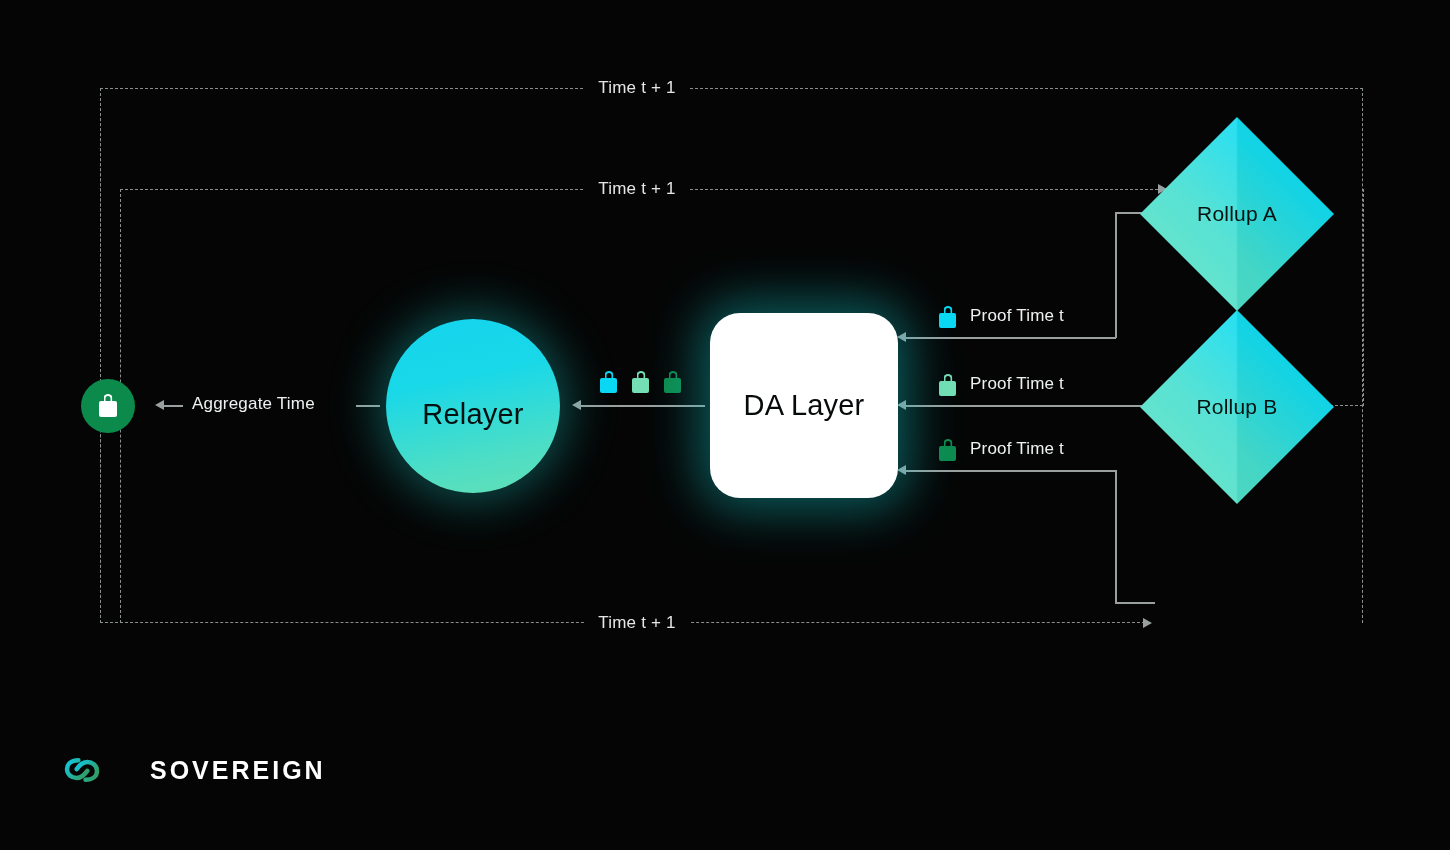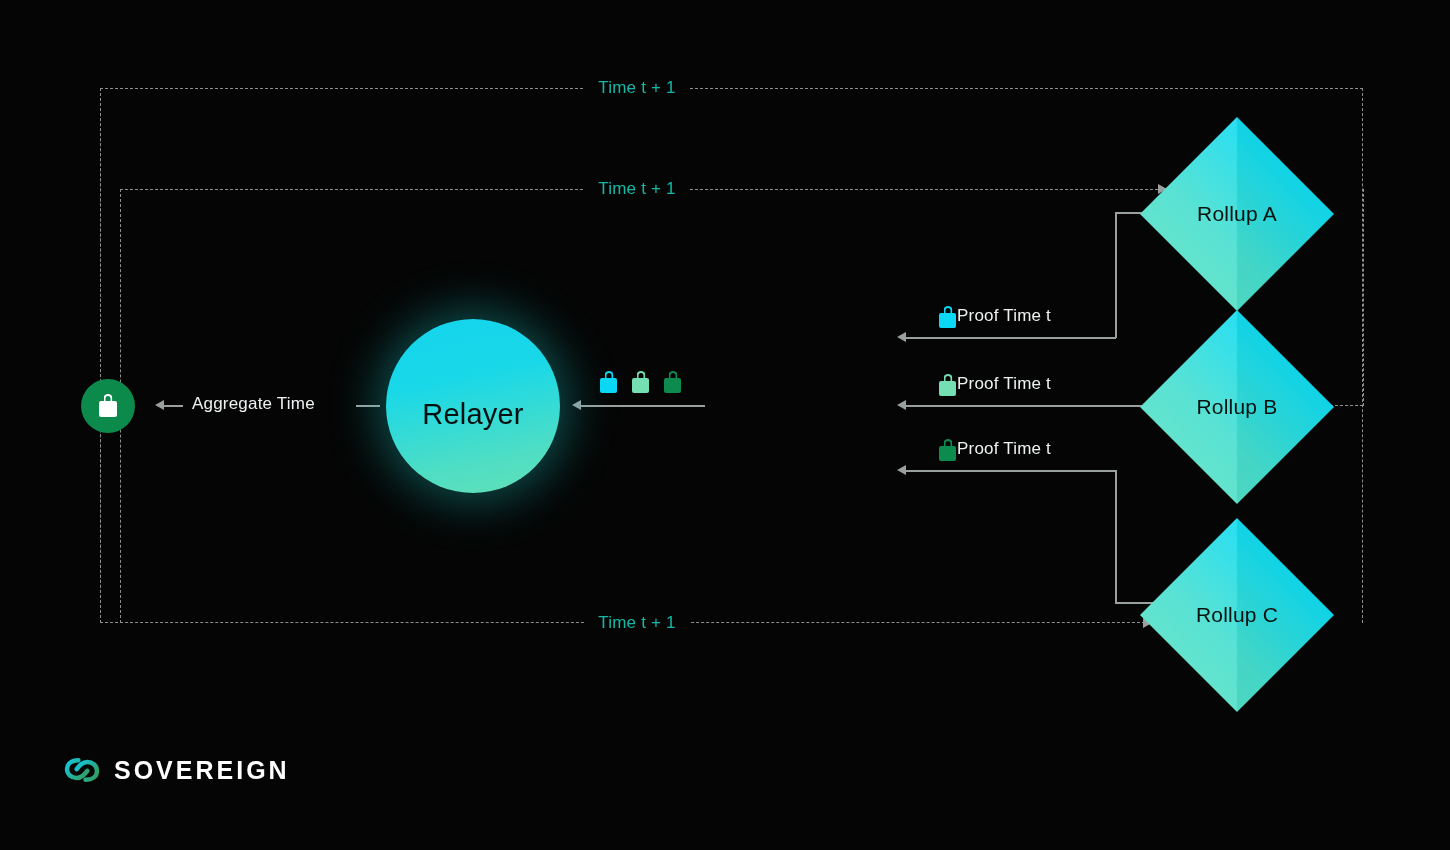--- a/index.html
+++ b/index.html
@@ -68,21 +68,21 @@
     position: absolute;
     left: 1310px; top: 405px;
     width: 53px; height: 0;
     border-top: 1.5px dashed #8a8f8f;
   }
 
   
   .frame-label {
     position: absolute;
     background: #050505;
-    color: #14b8a6;
+    color: #e5e5e5;
     font-size: 17px;
     letter-spacing: 0.2px;
     padding: 0 14px;
     transform: translate(-50%, -50%);
     white-space: nowrap;
   }
 
   
   .arrow-head {
     position: absolute;
@@ -189,21 +189,21 @@
     border-radius: 5px 5px 0 0;
     border: 2.2px solid currentColor;
     border-bottom: none;
     box-sizing: border-box;
   }
 
   .proof-row {
     position: absolute;
     display: flex;
     align-items: center;
-    gap: 0;
+    gap: 13px;
     white-space: nowrap;
   }
   .proof-row .lock-box {
     position: relative;
     width: 19px; height: 24px;
   }
   .proof-row .lock-box .lock { left: 1px; top: 9px; }
   .proof-row .proof-text {
     color: #eef1f2;
     font-size: 17px;
@@ -257,20 +257,21 @@
     display: flex;
     align-items: center;
     gap: 14px;
   }
   #brand-mark { width: 36px; height: 30px; display: block; }
   #brand-name {
     color: #ffffff;
     font-size: 25px;
     font-weight: bold;
     letter-spacing: 3px;
+    margin-left: 36px;
   }
 </style>
 </head>
 <body>
 
 <div id="stage">
 
   <div id="outer-frame" class="dash-frame"></div>
   <div id="outer-frame-left-down"></div>
   <div id="outer-frame-bottom"></div>
@@ -343,35 +344,34 @@
     <span class="lock-box">
       <span class="lock" style="color:#0d8a4e; background:#0d8a4e;"></span>
     </span>
     <span class="proof-text">Proof Time t</span>
   </div>
 
   <div id="relayer">
     <span class="node-label">Relayer</span>
   </div>
 
+  <div id="da-layer">
+    <span class="node-label">DA Layer</span>
+  </div>
 
   <div id="rollup-b" class="rollup">
     <span class="diamond"></span>
     <span class="node-label">Rollup B</span>
   </div>
 
   <div id="rollup-a" class="rollup">
     <span class="diamond"></span>
     <span class="node-label">Rollup A</span>
   </div>
 
-  <div id="rollup-c" class="rollup">
-    <span class="diamond"></span>
-    <span class="node-label">Rollup C</span>
-  </div>
 
   <div id="brand">
     <svg id="brand-mark" viewBox="0 0 40 34">
       <defs>
         <linearGradient id="brandGrad" x1="0" y1="0" x2="1" y2="0.6">
           <stop offset="0%" stop-color="#11c8e0"></stop>
           <stop offset="100%" stop-color="#2fa06a"></stop>
         </linearGradient>
       </defs>
       <path d="M16 6 C8 6 3 10 3 16 C3 22 8 26 14 26 C20 26 23 22 26 18" fill="none" stroke="url(#brandGrad)" stroke-width="5" stroke-linecap="round"></path>

